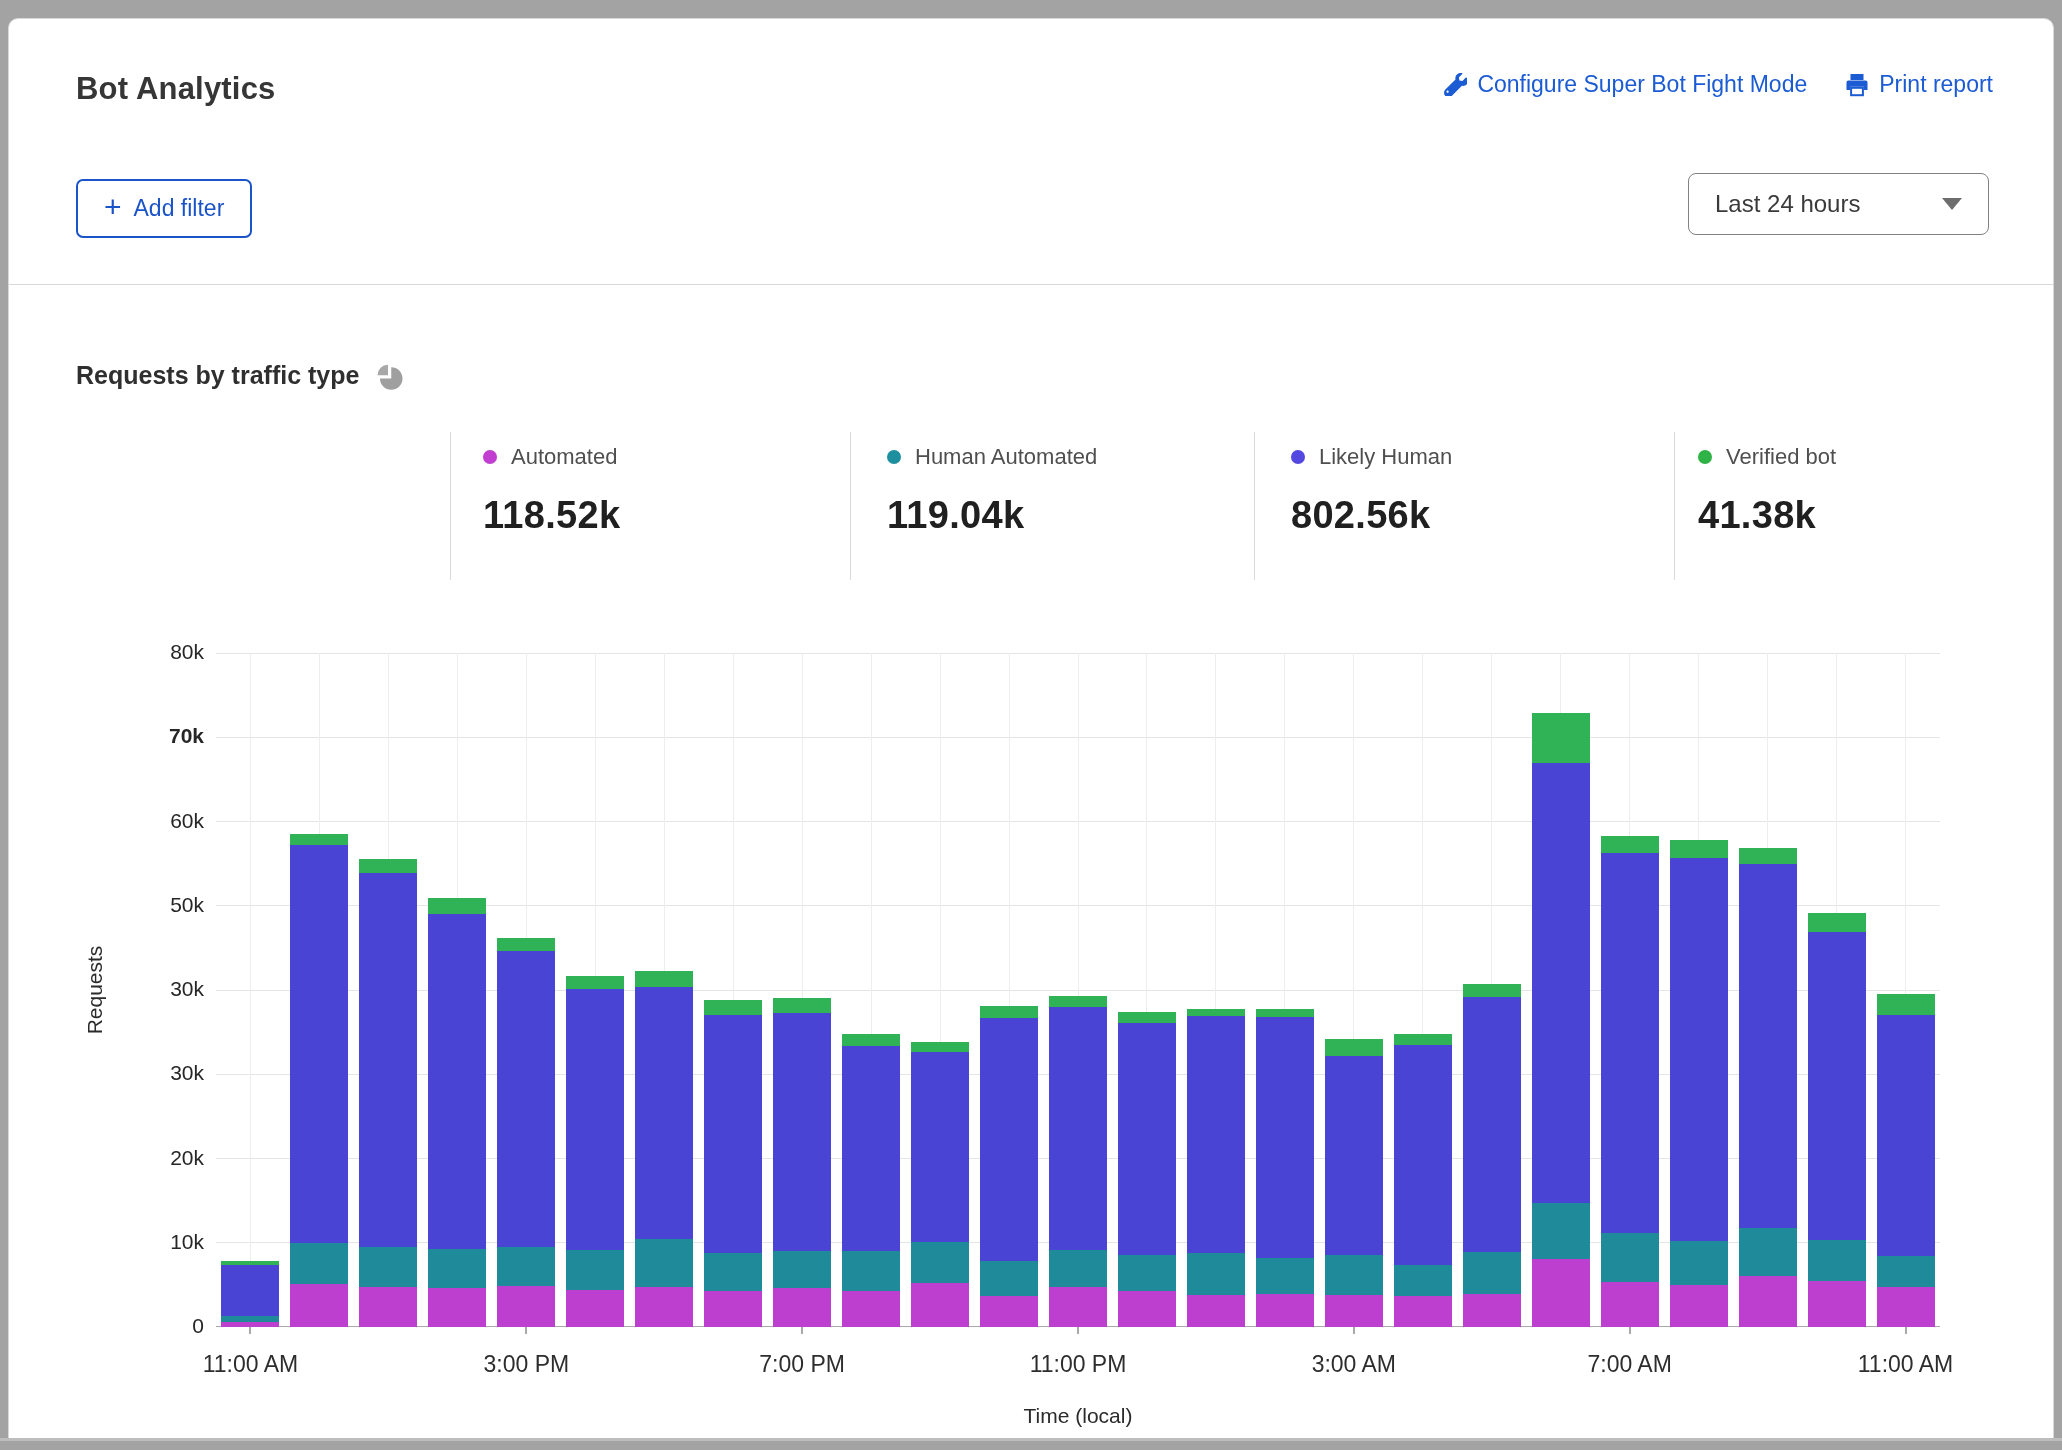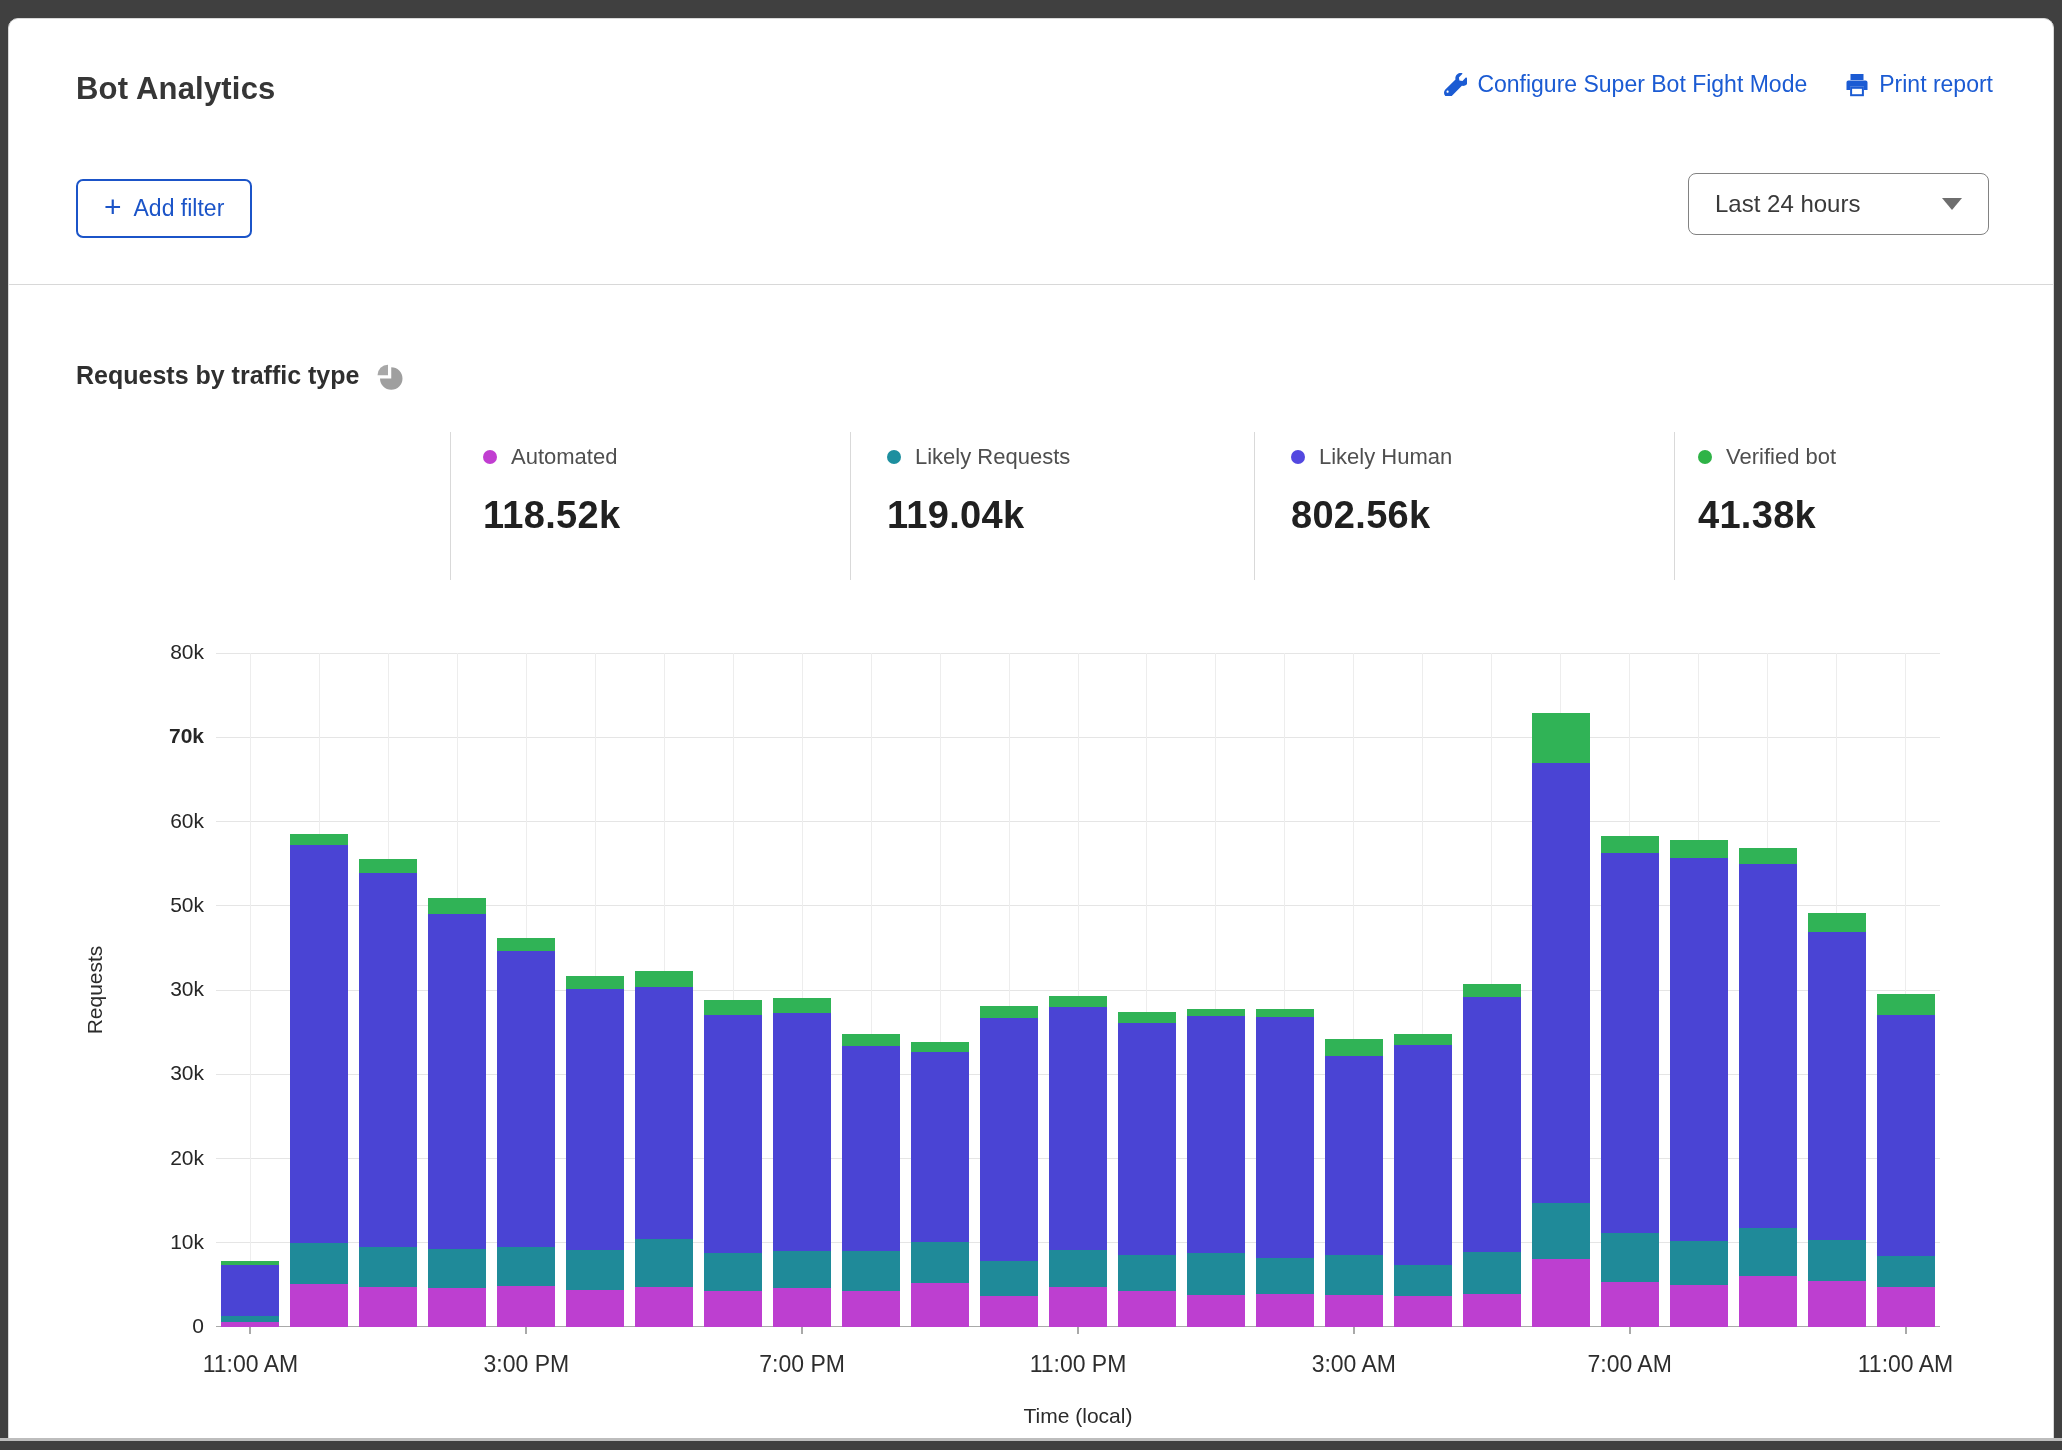--- a/index.html
+++ b/index.html
@@ -1,18 +1,18 @@
 <!DOCTYPE html>
 <html><head>
 <meta charset="utf-8">
 <style>
   * { margin:0; padding:0; box-sizing:border-box; }
   html,body { background:#ffffff; }
   body { font-family:"Liberation Sans", sans-serif; color:#222; }
-  .stage { position:relative; width:2062px; height:1450px; background:#404040; overflow:hidden; }
+  .stage { position:relative; width:2062px; height:1450px; background:#a3a3a3; overflow:hidden; }
 
   .card {
     position:absolute; left:8px; top:18px; width:2046px; height:1422px;
     background:#fff; border:1px solid #d8d8d8; border-radius:10px 10px 0 0;
   }
 
   
   .page-title { position:absolute; left:67px; top:52px; font-size:31px; font-weight:700; color:#363636; letter-spacing:.2px; }
   .header-links { position:absolute; right:60px; top:52px; display:flex; align-items:center; gap:38px; }
   .hlink { display:flex; align-items:center; gap:10px; color:#1b5bd3; font-size:23px; cursor:pointer; text-decoration:none; }
@@ -129,21 +129,21 @@
       <div class="stat-col" style="left:474px">
         <div class="stat-label-row">
           <span class="dot" style="background: rgb(193, 62, 209);"></span>
           <span class="stat-label">Automated</span>
         </div>
         <div class="stat-value">118.52k</div>
       </div>
       <div class="stat-col" style="left:878px">
         <div class="stat-label-row">
           <span class="dot" style="background: rgb(29, 143, 159);"></span>
-          <span class="stat-label">Likely Requests</span>
+          <span class="stat-label">Human Automated</span>
         </div>
         <div class="stat-value">119.04k</div>
       </div>
       <div class="stat-col" style="left:1282px">
         <div class="stat-label-row">
           <span class="dot" style="background: rgb(83, 72, 224);"></span>
           <span class="stat-label">Likely Human</span>
         </div>
         <div class="stat-value">802.56k</div>
       </div>

